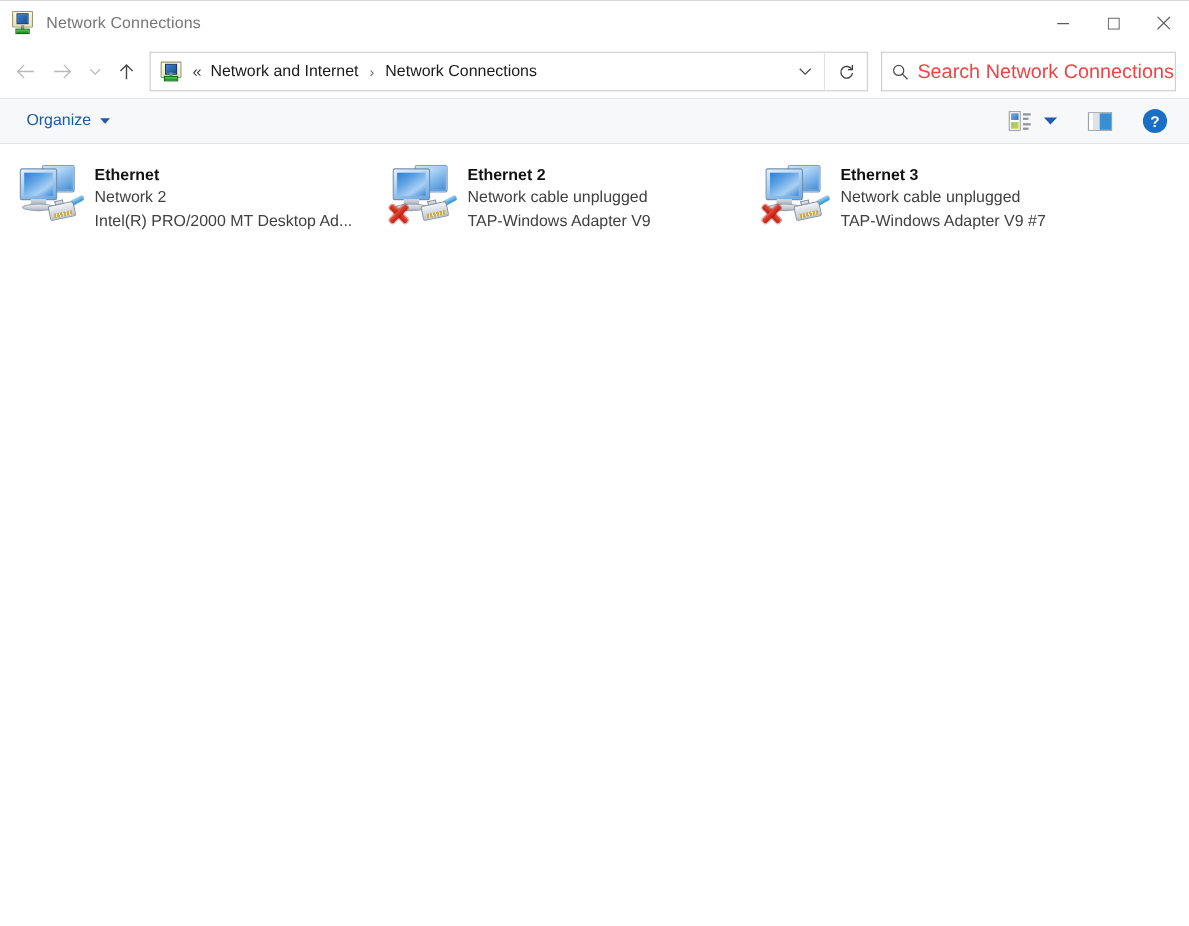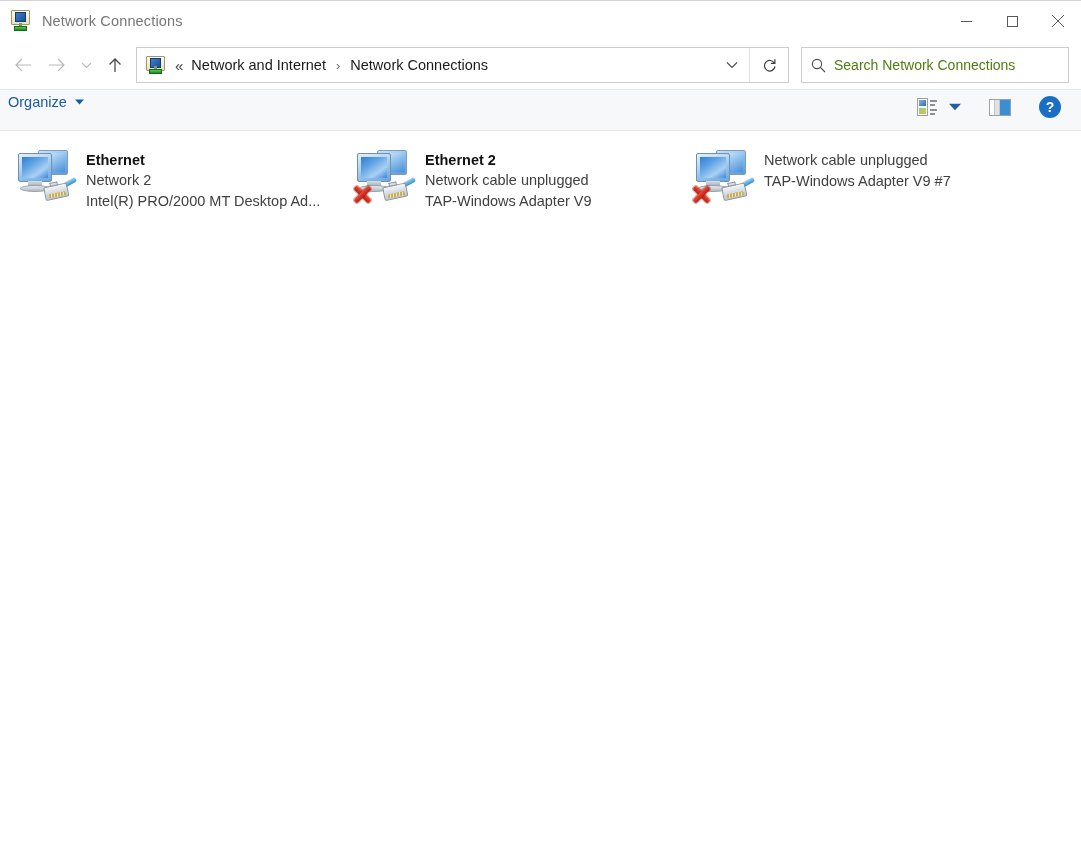--- a/index.html
+++ b/index.html
@@ -164,35 +164,35 @@
     margin-left: 12px;
     flex: 0 0 auto;
   }
   .search-icon {
     width: 32px; height: 32px;
     display: flex; align-items: center; justify-content: center;
     color: #4a4a4a;
     flex: 0 0 auto;
   }
   .search-placeholder {
-    font-size: 14px;
-    color: #4d7c0f;
+    font-size: 18px;
+    color: #ef4444;
     white-space: nowrap;
   }
 
   
   .toolbar {
     height: 42px;
     min-height: 42px;
     background: #f7f8fa;
     border-top: 1px solid #e4e6e8;
     border-bottom: 1px solid #e4e6e8;
     display: flex;
-    align-items: flex-start;
-    padding: 0 14px 0 2px;
+    align-items: center;
+    padding: 0 14px 0 18px;
   }
   .organize {
     display: flex; align-items: center;
     font-size: 14.5px;
     color: #1d5ba6;
     gap: 8px;
     padding: 4px 6px;
   }
   .organize .caret { color: #1d5ba6; display:flex; }
   .toolbar-spacer { flex: 1 1 auto; }
@@ -658,20 +658,21 @@
                   <div class="pins"></div>
                 </div>
             </div>
             <div class="redx">
               <span class="a"></span>
                 <span class="b"></span>
             </div>
           </div>
         </div>
         <div class="tile-text">
+          <div class="tile-title">Ethernet 3</div>
           <div class="tile-sub">Network cable unplugged</div>
           <div class="tile-sub">TAP-Windows Adapter V9 #7</div>
         </div>
       </div>
 
     </div>
   </div>
 
 
 </div>

